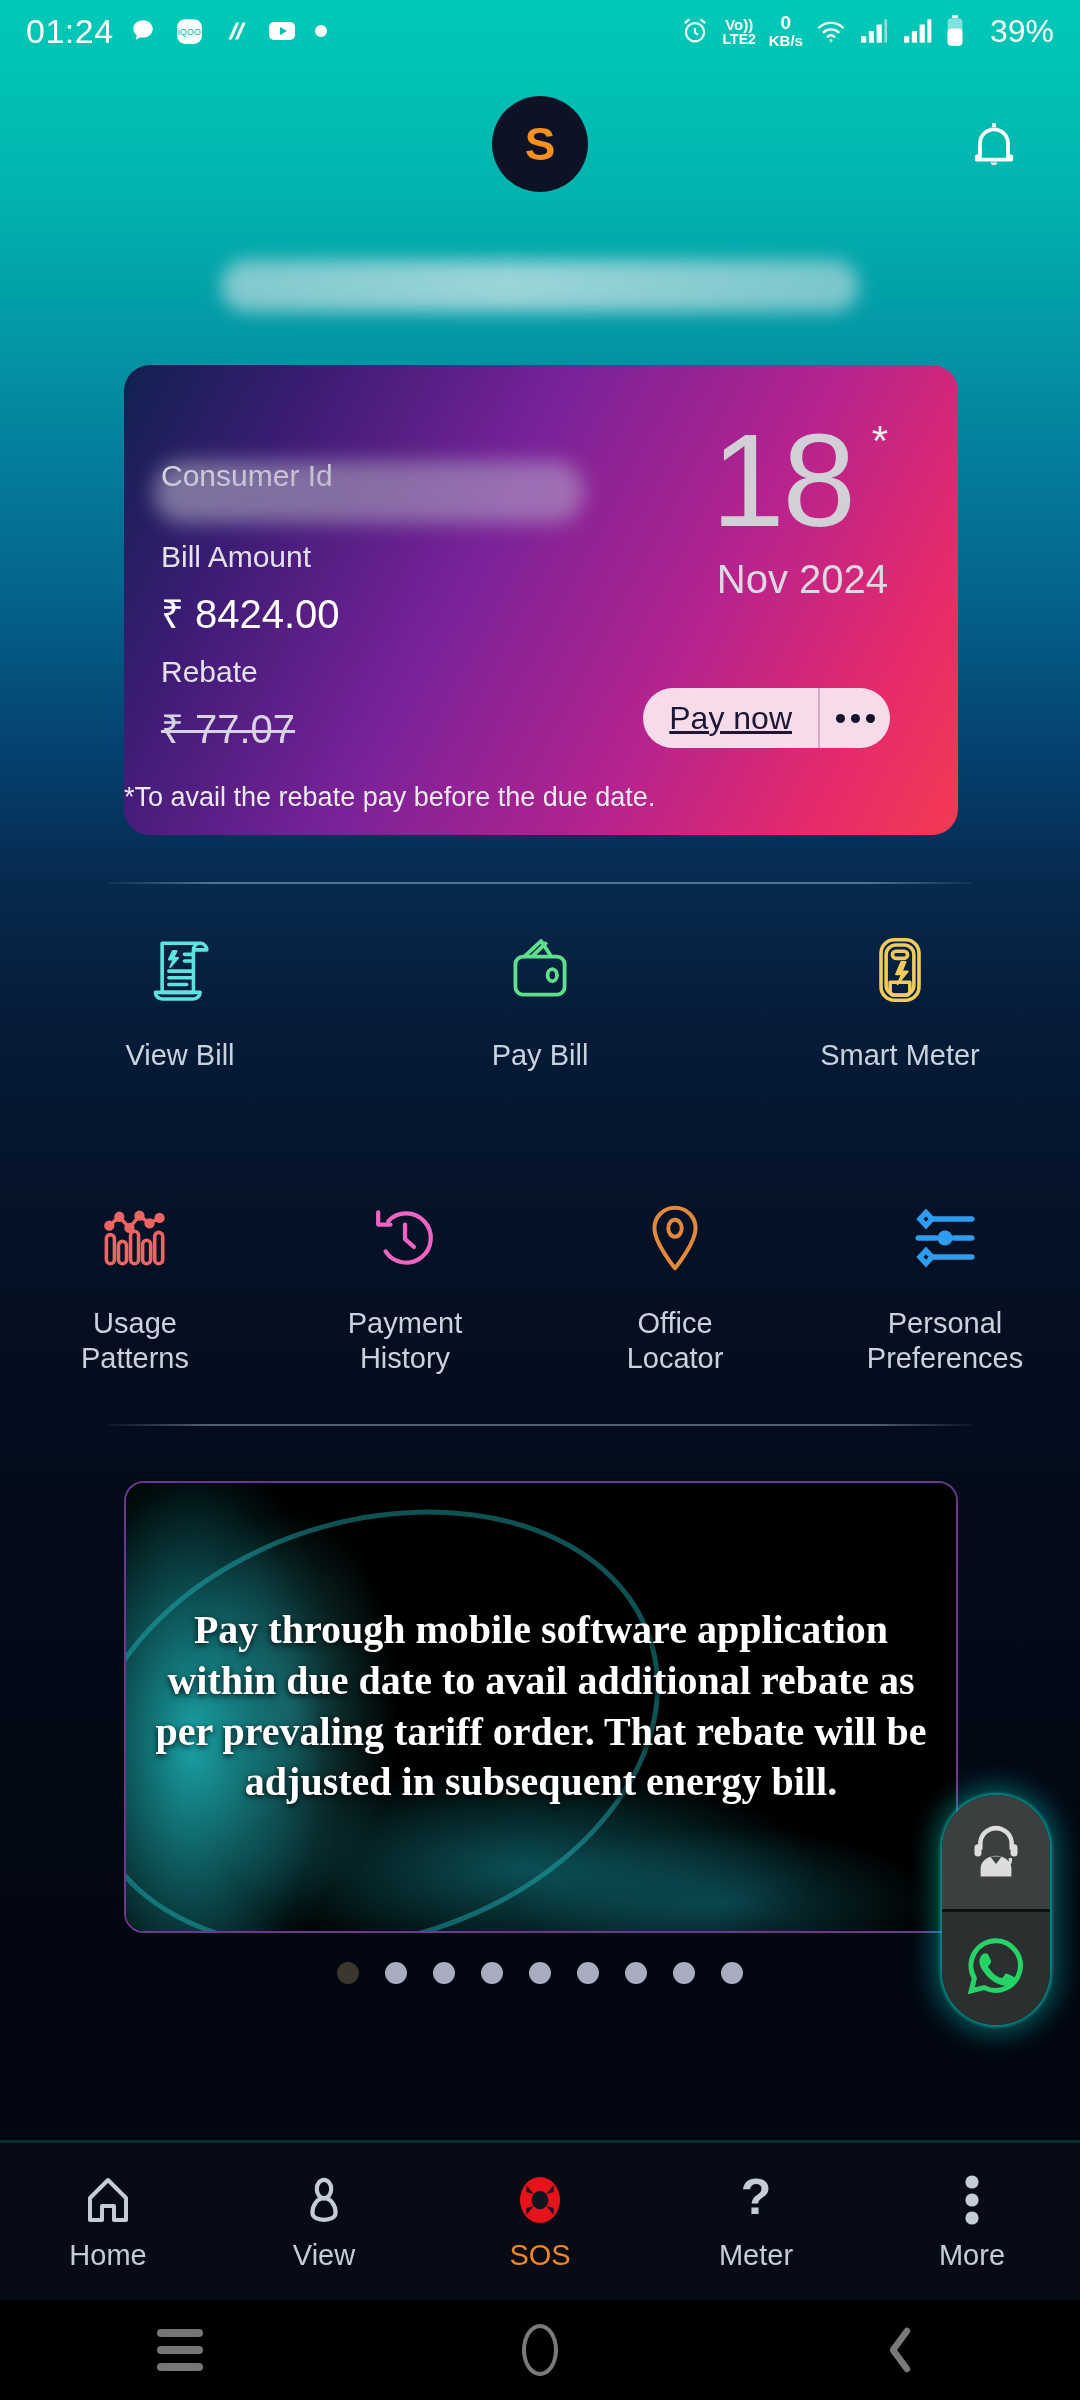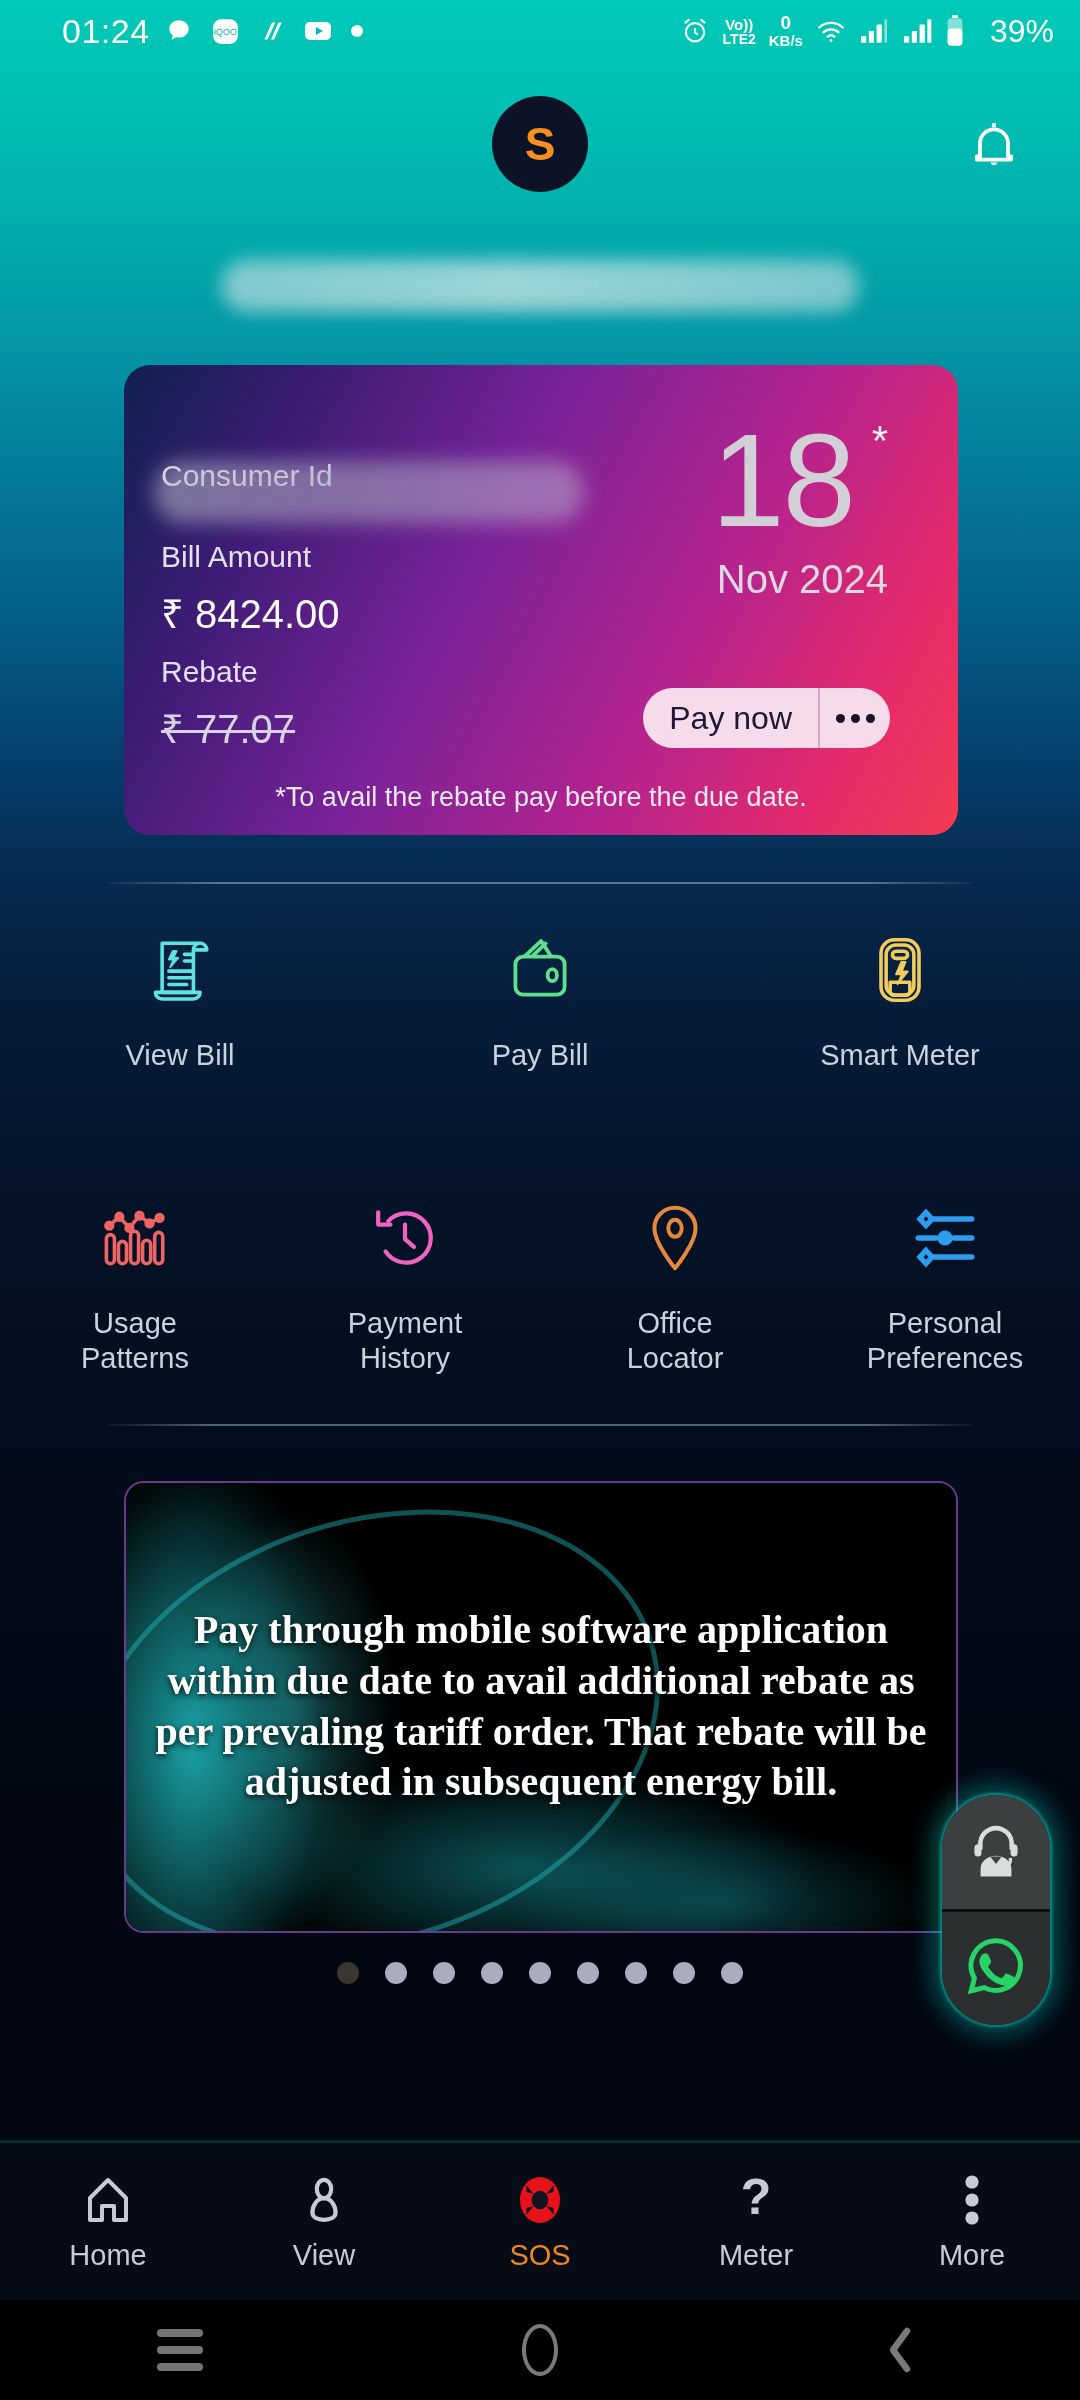--- a/index.html
+++ b/index.html
@@ -27,21 +27,21 @@
        #030a18 1600px,
        #020711 1900px,
        #020610 2140px);
     overflow:hidden;
   }
 
   
   .statusbar{
     position:absolute; top:0; left:0; width:1080px; height:62px;
     display:flex; align-items:center; justify-content:space-between;
-    padding:0 26px 0 62px;
+    padding:0 26px 0 26px;
   }
   .sb-left{ display:flex; align-items:center; gap:16px; }
   .sb-time{ color:#fff; font-size:34px; letter-spacing:0.5px; font-weight:400; }
   .sb-ico{ width:30px; height:30px; display:inline-flex; align-items:center; justify-content:flex-start; }
   .sb-right{ display:flex; align-items:center; gap:13px; }
   .volte{ color:#fff; font-size:14px; line-height:1.0; text-align:center; font-weight:700; }
   .volte b{ display:block; font-size:15px; font-weight:700;}
   .kbs{ color:#fff; font-size:15px; line-height:1.05; text-align:center; font-weight:700;}
   .kbs b{display:block; font-size:19px; font-weight:700;}
   .batt-pct{ color:#fff; font-size:32px; font-weight:400; margin-left:2px;}
@@ -92,29 +92,29 @@
   }
   .bc-star{ position:absolute; right:70px; top:52px; color:#efeef2; font-size:42px; }
   .bc-month{ position:absolute; right:70px; top:192px; color:#dcd9e2; font-size:40px; }
   .paybtn{
     position:absolute; right:68px; top:323px; height:60px;
     display:flex; align-items:stretch; border-radius:30px; overflow:hidden;
     background:#f6dcea;
   }
   .paybtn .lbl{
     display:flex; align-items:center; padding:0 26px;
-    color:#1d1634; font-size:32px; font-weight:400;
+    color:#1d1634; font-size:32px; font-weight:400;text-decoration:underline;
   }
   .paybtn .sep{ width:2px; background:#d9a8c4; }
   .paybtn .dots{
     display:flex; align-items:center; justify-content:center; gap:6px; width:70px;
   }
   .paybtn .dots i{ width:9px; height:9px; border-radius:50%; background:#16112b; display:block; }
   .bc-note{
-    position:absolute; left:0; right:0; bottom:22px; text-align:center;
+    position:absolute; left:0; right:0; bottom:22px; 
     color:#ece9f3; font-size:27px;
   }
 
   
   .divider{
     position:absolute; left:108px; width:864px; height:2px;
     background:linear-gradient(90deg, rgba(150,190,215,.05), rgba(175,205,225,.45) 12%, rgba(175,205,225,.45) 88%, rgba(150,190,215,.05));
   }
   .div1{ top:882px; }
   .div2{ top:1424px; }

